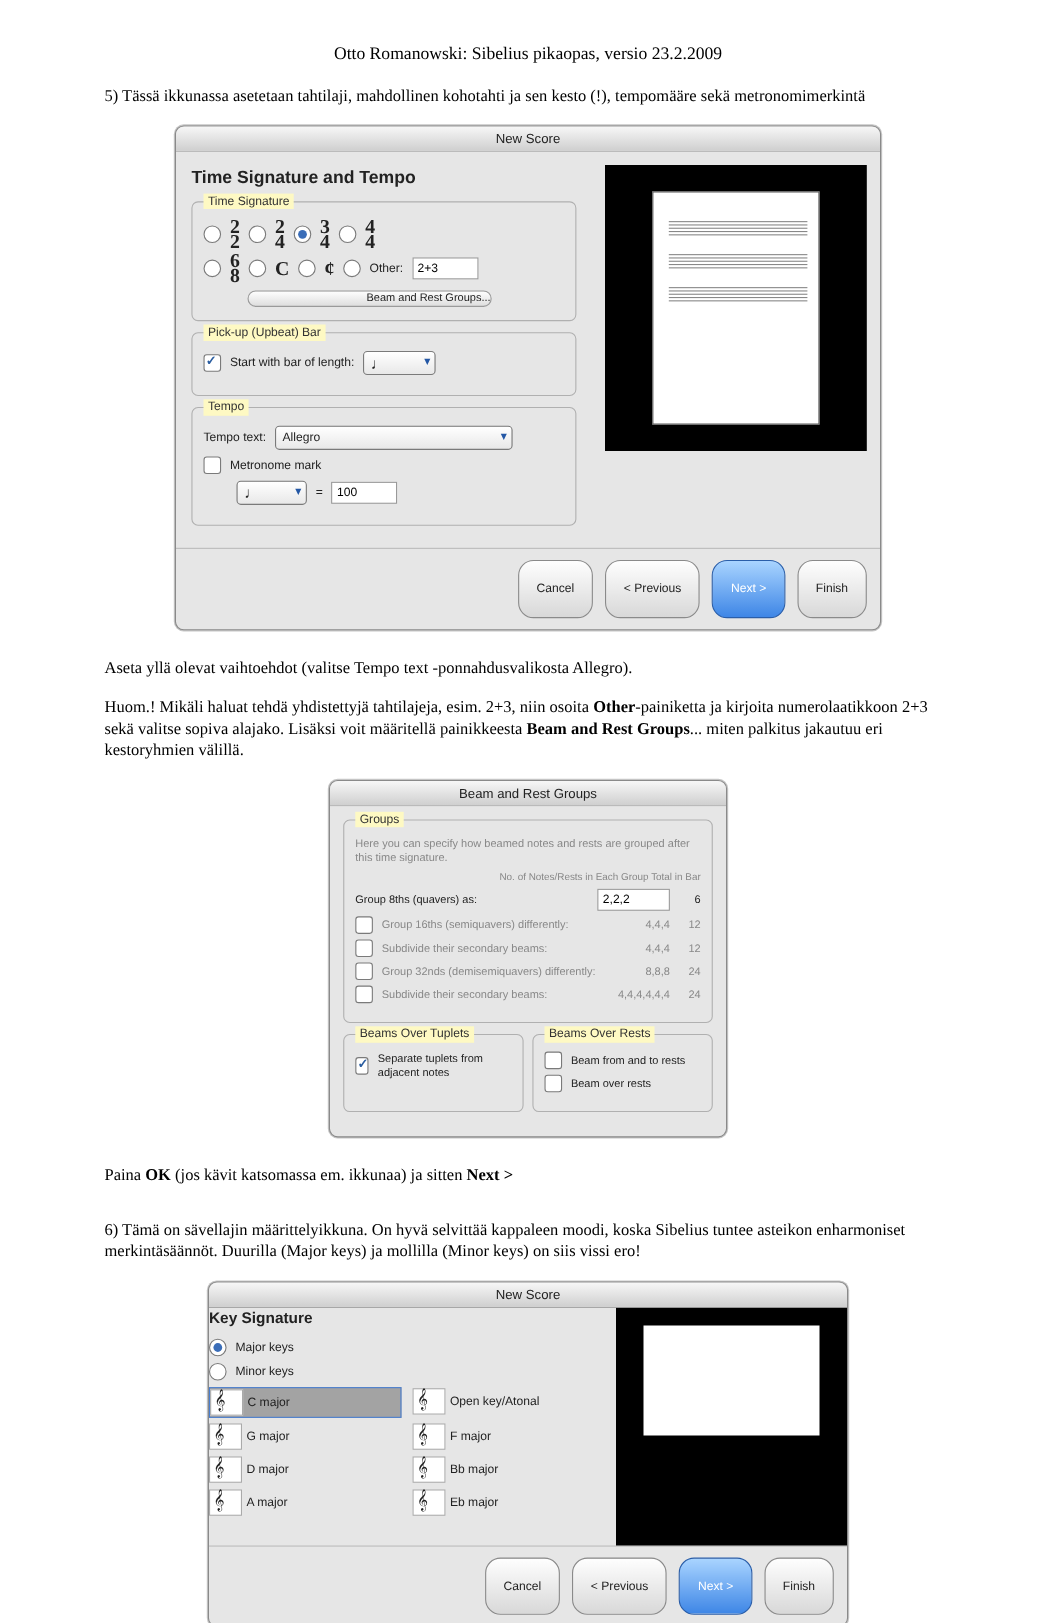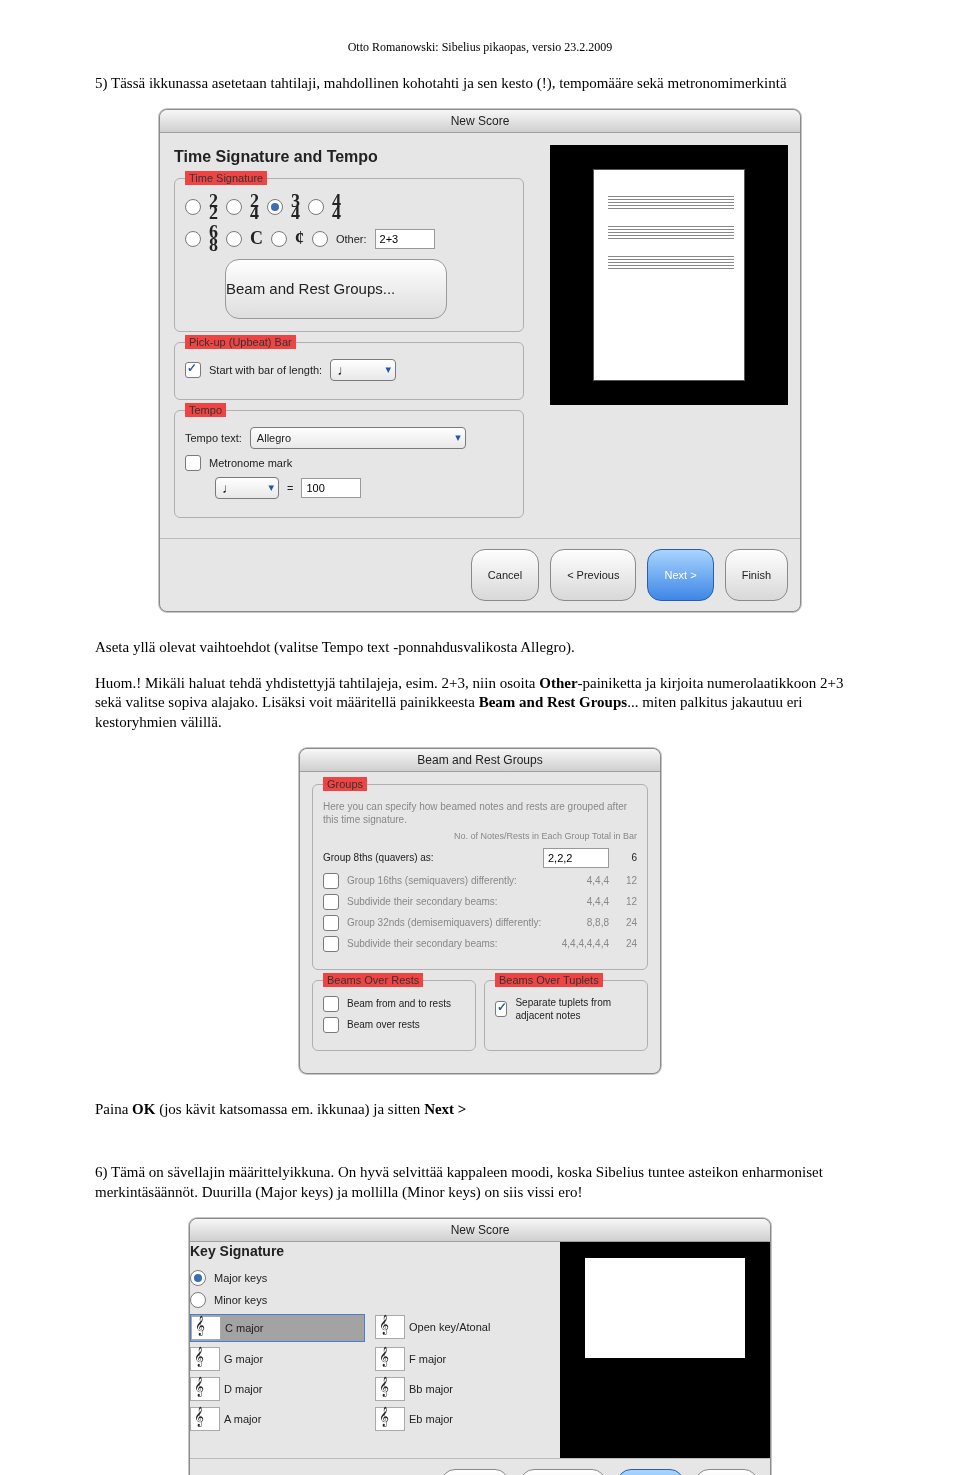--- a/index.html
+++ b/index.html
@@ -1,41 +1,41 @@
 <!DOCTYPE html>
 <html><head>
 <meta charset="utf-8">
 <style>
   body{margin:0;background:#fff;font-family:"Times New Roman",serif;color:#000;font-size:15px;line-height:1.3;}
   .page{width:960px;min-height:1475px;box-sizing:border-box;padding:40px 95px 30px 95px;position:relative;}
-  .header-line{text-align:center;font-size:12px;margin-bottom:18px;}
+  .header-line{text-align:center;font-size:16px;margin-bottom:18px;}
   .para{margin:0 0 16px 0;}
   .bold{font-weight:bold;}
   .dialog{width:640px;margin:10px auto 26px auto;background:#e6e6e6;border:1px solid #8a8a8a;border-radius:8px;box-shadow:0 0 0 1px #c5c5c5;font-family:"Lucida Grande","Helvetica Neue",Arial,sans-serif;font-size:11px;color:#222;}
   .dialog.small{width:360px;}
   .dialog.med{width:580px;}
   .title-bar{height:22px;background:linear-gradient(#f7f7f7,#cfcfcf);border-bottom:1px solid #a0a0a0;border-radius:8px 8px 0 0;text-align:center;line-height:22px;font-size:12px;}
   .dlg-body{display:flex;}
   .dlg-left{flex:1;padding:14px 14px 10px 14px;}
   .dlg-right{width:238px;padding:12px;}
   .preview{width:100%;height:260px;background:#000;display:flex;align-items:center;justify-content:center;}
   .paper{width:150px;height:210px;background:#fff;border:1px solid #555;position:relative;}
   .staff-line{position:absolute;left:14px;right:10px;height:1px;background:#888;}
   .h1{font-size:16px;font-weight:bold;margin:0 0 10px 0;}
   .gbox{border:1px solid #b0b0b0;border-radius:6px;padding:10px 10px 12px 10px;margin-bottom:10px;position:relative;}
-  .gbox-title{position:absolute;top:-8px;left:10px;background:#ef4444;padding:0 4px;font-size:11px;color:#333;}
+  .gbox-title{position:absolute;top:-8px;left:10px;background:#fef9c3;padding:0 4px;font-size:11px;color:#333;}
   .radio-row{display:flex;align-items:center;gap:8px;margin:6px 0;}
   .row{display:flex;align-items:center;gap:8px;margin:6px 0;}
   .radio,.check{width:14px;height:14px;border:1px solid #7a7a7a;background:#fff;}
   .radio{border-radius:50%;position:relative;}
   .radio.sel::after{content:"";position:absolute;inset:3px;border-radius:50%;background:#3a6db8;}
   .check{border-radius:3px;position:relative;}
   .check.sel::after{content:"✓";position:absolute;top:-2px;left:1px;font-size:12px;color:#2a5da0;font-weight:bold;}
   .ts{font-family:Georgia,serif;font-size:18px;font-weight:bold;line-height:0.7;text-align:center;}
-  .wide-btn{display:block;width:220px;margin:8px 0 0 40px;padding:19px 0;text-align:left;background:linear-gradient(#fefefe,#dedede);border:1px solid #9a9a9a;border-radius:14px;font-size:15px;}
+  .wide-btn{display:block;width:220px;margin:8px 0 0 40px;padding:0 0;text-align:right;background:linear-gradient(#fefefe,#dedede);border:1px solid #9a9a9a;border-radius:14px;font-size:10px;}
   .input{height:18px;border:1px solid #999;background:#fff;padding:0 4px;font-size:11px;}
   .combo{height:20px;border:1px solid #7a7a7a;border-radius:4px;background:linear-gradient(#fff,#e8e8e8);display:flex;align-items:center;padding:0 18px 0 6px;position:relative;font-size:11px;}
   .combo::after{content:"▾";position:absolute;right:4px;top:2px;color:#2357a5;font-size:11px;}
   .btn-row{border-top:1px solid #bbb;padding:10px 12px;text-align:right;font-size:11px;}
   .mac-btn{display:inline-block;padding:18px 16px;margin-left:8px;background:linear-gradient(#fefefe,#d8d8d8);border:1px solid #8a8a8a;border-radius:14px;font-size:11px;}
   .mac-btn.primary{background:linear-gradient(#a9d4ff,#3e86e6);color:#fff;border-color:#2a5ea9;}
   
   .keys-body{display:flex;gap:10px;}
   .keys-left{flex:1;}
   .key-grid{display:grid;grid-template-columns:1fr 1fr;gap:4px 10px;margin-top:4px;}
@@ -189,46 +189,46 @@
       </div>
       <div class="bg-row gray">
         <span class="check"></span>
         <span style="flex:1">Subdivide their secondary beams:</span>
         <span>4,4,4,4,4,4</span>
         <span style="width:20px;text-align:right">24</span>
       </div>
     </div>
     <div style="display:flex;gap:8px">
       <div class="gbox" style="flex:1">
+        <div class="gbox-title">Beams Over Tuplets</div>
+        <div class="bg-row">
+              <span class="check sel"></span>
+              <span>Separate tuplets from adjacent notes</span>
+            </div>
+      </div>
+      <div class="gbox" style="flex:1">
         <div class="gbox-title">Beams Over Rests</div>
         <div class="bg-row">
               <span class="check"></span>
               <span>Beam from and to rests</span>
             </div>
         <div class="bg-row">
               <span class="check"></span>
               <span>Beam over rests</span>
             </div>
       </div>
-      <div class="gbox" style="flex:1">
-        <div class="gbox-title">Beams Over Tuplets</div>
-        <div class="bg-row">
-              <span class="check sel"></span>
-              <span>Separate tuplets from adjacent notes</span>
-            </div>
-      </div>
     </div>
   </div>
 </div>
 
 <p class="para">
   <span>Paina </span><span class="bold">OK</span><span> (jos kävit katsomassa em. ikkunaa) ja sitten </span><span class="bold">Next &gt;</span>
 </p>
 
-<p class="para" style="margin-top:44px">6) Tämä on sävellajin määrittelyikkuna. On hyvä selvittää kappaleen moodi, koska Sibelius tuntee asteikon enharmoniset merkintäsäännöt. Duurilla (Major keys) ja mollilla (Minor keys) on siis vissi ero!</p>
+<p class="para" style="margin-top:30px">6) Tämä on sävellajin määrittelyikkuna. On hyvä selvittää kappaleen moodi, koska Sibelius tuntee asteikon enharmoniset merkintäsäännöt. Duurilla (Major keys) ja mollilla (Minor keys) on siis vissi ero!</p>
 
 <div class="dialog med">
   <div class="title-bar">New Score</div>
   <div class="keys-body">
     <div class="keys-left">
       <div class="h1" style="font-size:14px">Key Signature</div>
       <div class="row">
             <span class="radio sel"></span>
             <span>Major keys</span>
           </div>

